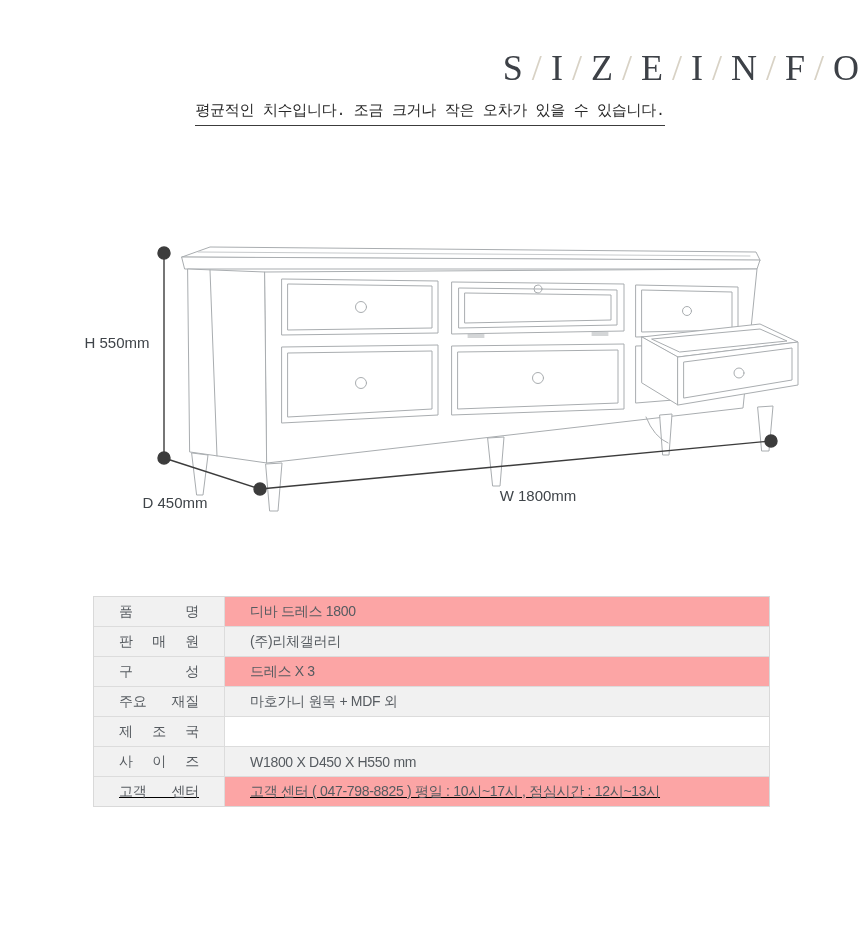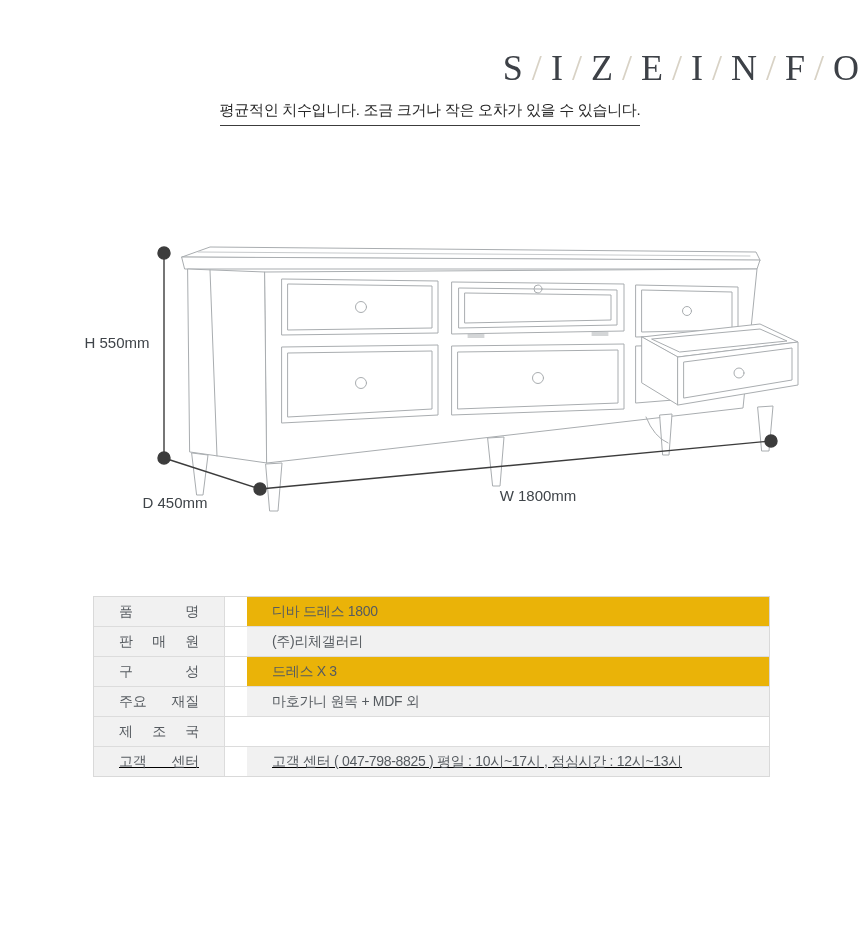--- a/index.html
+++ b/index.html
@@ -11,43 +11,43 @@
   .title {
     position:absolute; top:50px; left:0; width:860px; text-align:right;
     font-family:"Liberation Serif","DejaVu Serif",serif;
     font-size:36px; color:#3d4147; letter-spacing:1px; line-height:1;
   }
   .title .slash { color:#d8d2c5; margin:0 8px; font-weight:400; }
   
   .subtitle-wrap { position:absolute; top:101px; left:0; width:860px; text-align:center; }
   .subtitle {
     display:inline-block; font-size:15px; color:#272727; letter-spacing:-0.3px;
-    border-bottom:1px solid #3c3c3c; padding-bottom:5px;
+    border-bottom:1px solid #3c3c3c; padding-bottom:5px;font-family:Liberation Mono, monospace;
   }
   
   .diagram { position:absolute; left:60px; top:225px; }
   .dim-text { font-size:15px; fill:#3f4449; font-family:"Liberation Sans","DejaVu Sans",sans-serif; }
   
   .spec-table {
     position:absolute; left:93px; top:596px; width:677px;
     border:1px solid #d9d9d9; box-sizing:border-box; background:#fff;
   }
-  .spec-row { display:flex; height:29px; border-bottom:1px solid #dcdcdc;gap:22px; }
+  .spec-row { display:flex; height:29px; border-bottom:1px solid #dcdcdc; }
   .spec-row:last-child { border-bottom:none;text-decoration:underline; }
   .label-cell {
     width:131px; min-width:131px; background:#f1f1f1; border-right:1px solid #dcdcdc;
     display:flex; align-items:center; justify-content:center; box-sizing:border-box;
   }
   .label-inner {
     display:inline-block; width:80px; text-align:justify; text-align-last:justify;
     font-size:14px; color:#565b60; letter-spacing:-0.3px;
   }
   .value-cell {
     flex:1; display:flex; align-items:center; padding-left:25px;
-    font-size:14px; color:#565b60; letter-spacing:-0.3px; background:#eab308;
+    font-size:14px; color:#565b60; letter-spacing:-0.3px; background:#fca5a5;
   }
   .spec-row:nth-child(even) .value-cell { background:#f1f1f1; }
 </style>
 </head>
 <body>
 
 <div class="title">
   <span>S</span><span class="slash">/</span><span>I</span><span class="slash">/</span><span>Z</span><span class="slash">/</span><span>E</span><span class="slash">/</span><span>I</span><span class="slash">/</span><span>N</span><span class="slash">/</span><span>F</span><span class="slash">/</span><span>O</span>
 </div>
 
@@ -152,17 +152,23 @@
       </div>
     <div class="value-cell">마호가니 원목 + MDF 외</div>
   </div>
   <div class="spec-row">
     <div class="label-cell">
         <span class="label-inner">제 조 국</span>
       </div>
   </div>
   <div class="spec-row">
     <div class="label-cell">
+        <span class="label-inner">사 이 즈</span>
+      </div>
+    <div class="value-cell">W1800 X D450 X H550 mm</div>
+  </div>
+  <div class="spec-row">
+    <div class="label-cell">
         <span class="label-inner">고객 센터</span>
       </div>
     <div class="value-cell">고객 센터 ( 047-798-8825 ) 평일 : 10시~17시 , 점심시간 : 12시~13시</div>
   </div>
 </div>
 
 </body></html>

